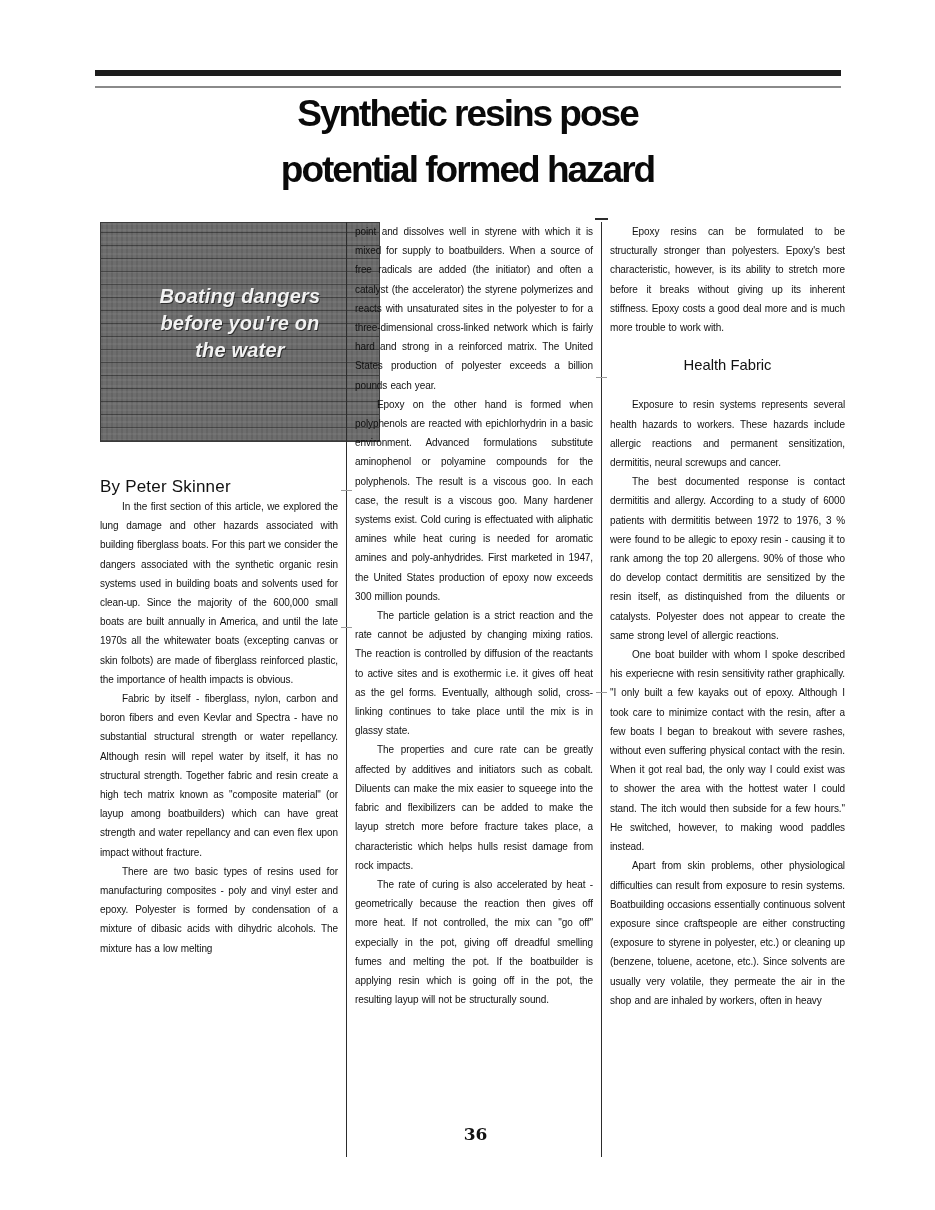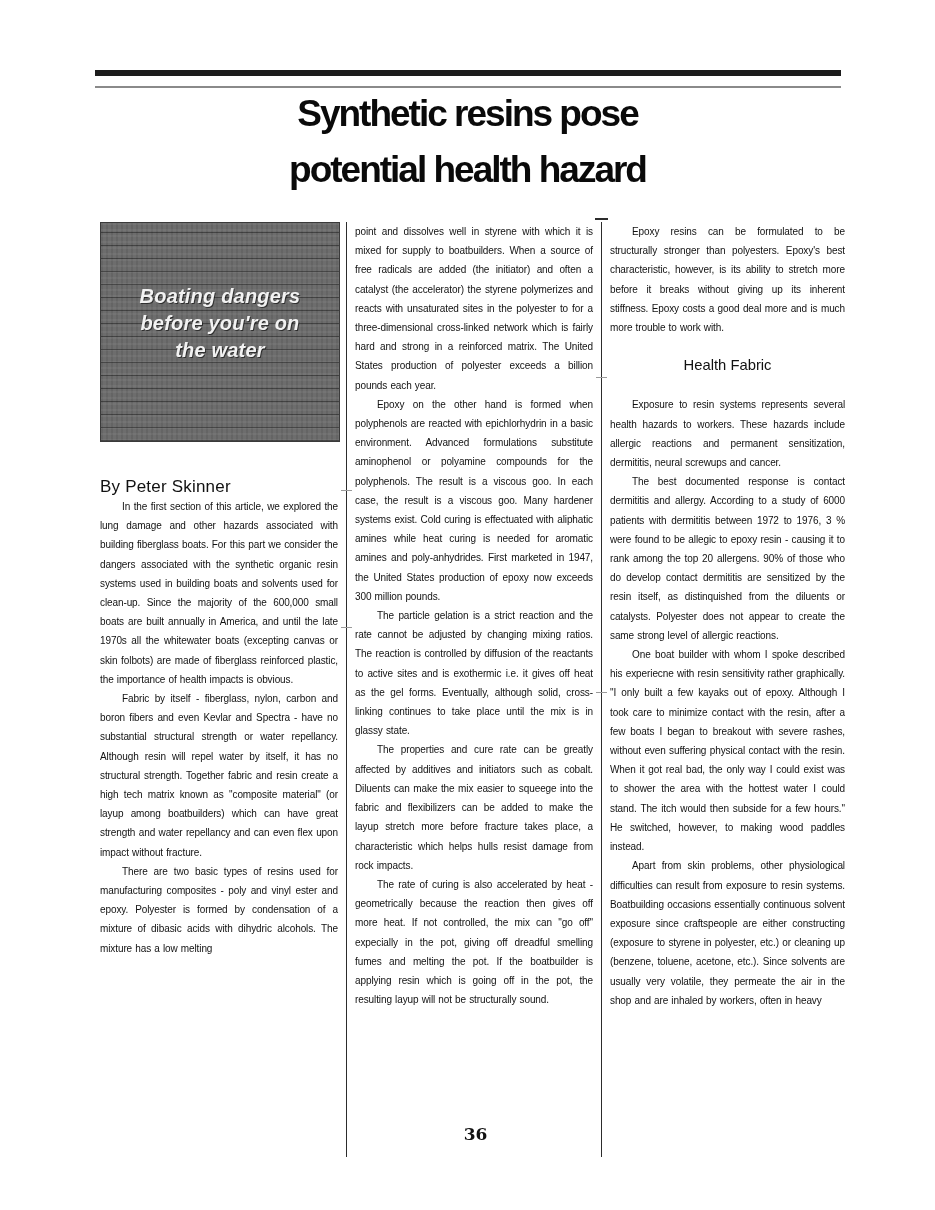--- a/index.html
+++ b/index.html
@@ -46,21 +46,21 @@
     text-indent:22px;
     letter-spacing:-0.1px;
     word-spacing:0.5px;
   }
   .colhead{
     margin:8px 0 6px 0;
     font-size:14.8px;line-height:19.2px;
     text-align:center;font-weight:normal;
   }
   .photo{
-    width:240px;height:220px;
+    width:280px;height:220px;
     background-color:#6d6d6d;
     background-image:
       repeating-linear-gradient(0deg, rgba(0,0,0,0.38) 0px, rgba(0,0,0,0.38) 1px, transparent 1px, transparent 13px),
       repeating-linear-gradient(0deg, rgba(255,255,255,0.05) 0px, rgba(255,255,255,0.05) 2px, transparent 2px, transparent 6px),
       repeating-linear-gradient(90deg, rgba(0,0,0,0.08) 0px, rgba(0,0,0,0.08) 2px, transparent 2px, transparent 5px);
     border:1px solid #3a3a3a;
     box-sizing:border-box;
   }
   .photo-caption{
     padding-top:60px;
@@ -84,21 +84,21 @@
     font-weight:bold;font-size:17px;
   }
 </style>
 </head>
 <body>
 
 <div class="page">
 
   <div class="top-rule"></div>
 
-  <h1 class="title"><span>Synthetic resins pose</span><br><span>potential health hazard</span></h1>
+  <h1 class="title"><span>Synthetic resins pose</span><br><span>potential formed hazard</span></h1>
 
   <div class="content">
 
     <div class="col left">
       <div class="photo">
         <div class="photo-caption">
           <span>Boating dangers</span><br>
           <span>before you're on</span><br>
           <span>the water</span>
         </div>

